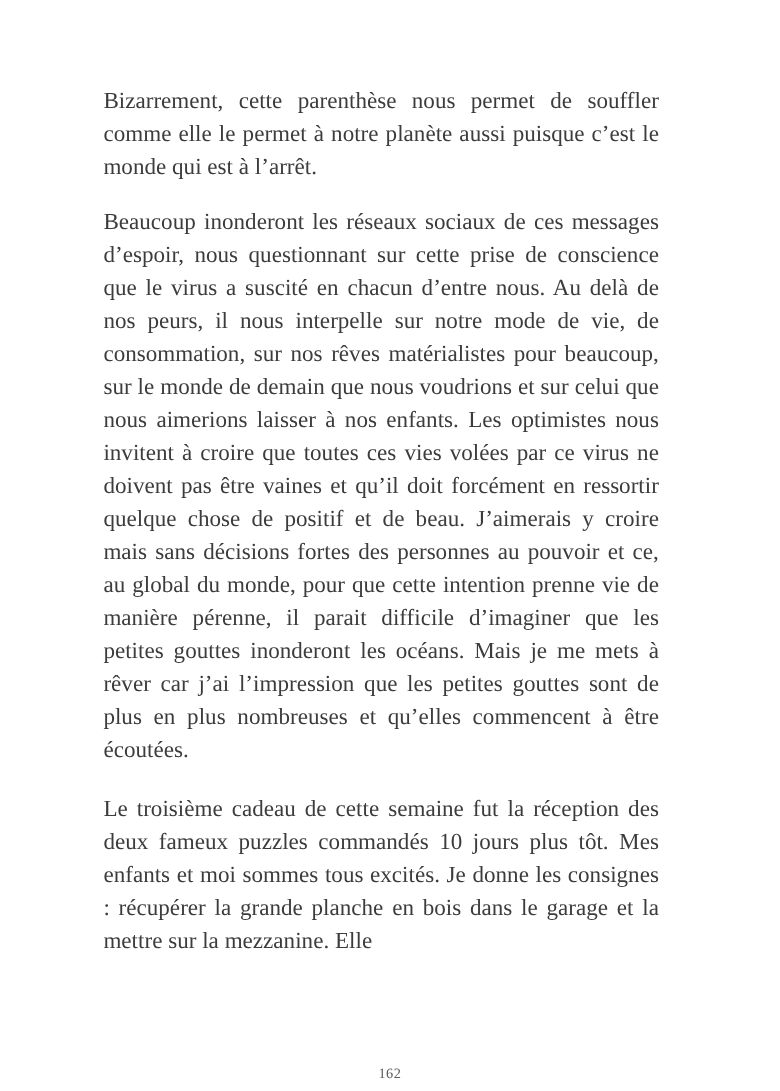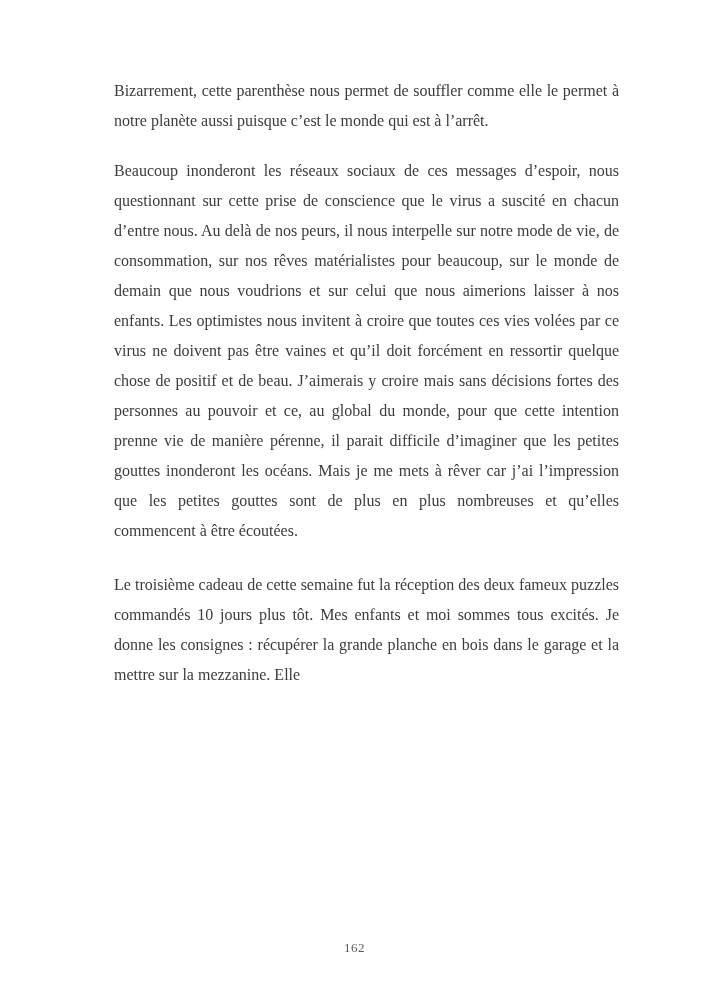--- a/index.html
+++ b/index.html
@@ -14,41 +14,41 @@
   }
   .page {
     position: relative;
     width: 709px;
     height: 992px;
     background: #ffffff;
     overflow: hidden;
   }
   .text-block {
     position: absolute;
-    left: 114px;
+    left: 94px;
     top: 76px;
     width: 505px;
     color: #3c3c3c;
-    font-size: 16px;
+    font-size: 21px;
     line-height: 30px;
     text-align: justify;
     text-justify: inter-word;
   }
   .text-block p {
     margin: 0 0 20px 0;
   }
   .text-block p:last-child {
     margin-bottom: 0;
     margin-top: 24px;
   }
   .page-number {
     position: absolute;
     left: 0;
     right: 0;
-    top: 940px;
+    top: 968px;
     text-align: center;
     font-size: 13px;
     letter-spacing: 0.5px;
     color: #5a5a5a;
   }
 </style>
 </head>
 <body>
 
 <div class="page">

